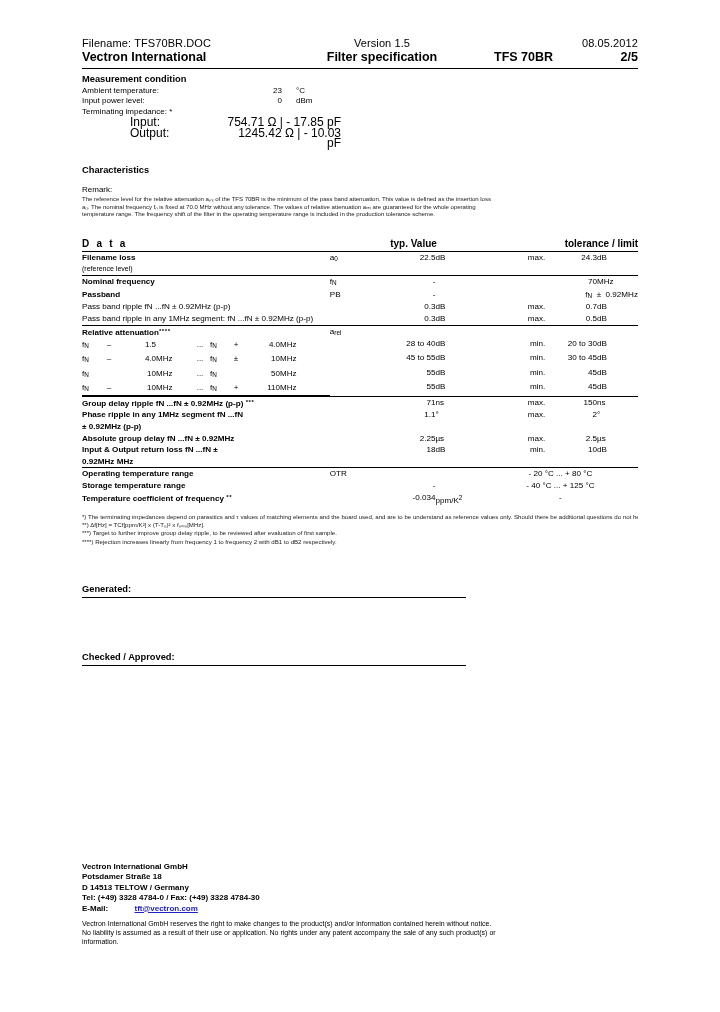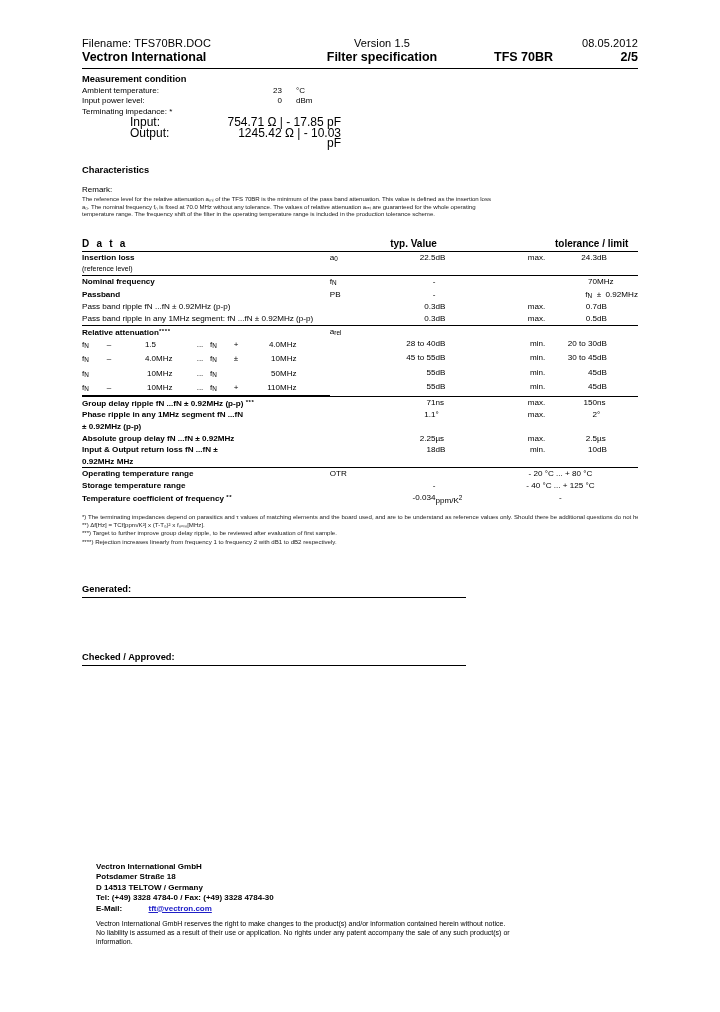--- a/index.html
+++ b/index.html
@@ -49,21 +49,21 @@
   .col-sym{width:56px;}
   .col-tval{width:42px;}
   .col-tunit{width:44px;}
   .col-qual{width:58px;}
   .col-lval{width:48px;}
   .col-lunit{width:38px;}
 
   .th-row td{font-weight:bold;font-size:10px;line-height:15px;padding-bottom:5px;}
   .th-data{letter-spacing:2.2px;}
   .th-typ{text-align:left;font-size:9.2px;}
-  .th-tol{text-align:center;font-size:9.2px;}
+  .th-tol{text-align:right;font-size:9.2px;}
 
   .bline td{border-bottom:1.2px solid #000;}
 
   .r td{font-size:8.1px;line-height:11.6px;padding-top:3px;padding-bottom:3px;}
   .r .desc{font-weight:bold;}
   .r .desc.plain{font-weight:normal;}
   .num{text-align:right;padding-right:3px;}
   .unit{text-align:left;padding-left:3px;}
   .qual{text-align:right;padding-left:8px;}
   .sym{font-size:8.1px;}
@@ -91,21 +91,21 @@
   .fn{margin-top:7px;font-size:6.1px;line-height:8.2px;color:#1b1b1b;}
   .fn div{white-space:nowrap;overflow:hidden;}
 
   
   .sig{margin-top:36px;}
   .sig .sig-lbl{font-weight:bold;font-size:9.3px;line-height:14px;}
   .sig .sig-rule{border-bottom:1.4px solid #000;width:384px;margin-top:1px;}
   .sig2{margin-top:52px;}
 
   
-  .footer{position:absolute;left:96px;top:862px;width:556px;}
+  .footer{position:absolute;left:82px;top:862px;width:556px;}
   .faddr{font-size:8px;line-height:10.4px;font-weight:bold;}
   .faddr .mail a{color:#2020c8;text-decoration:underline;margin-left:24px;}
   .fdisc{margin-top:5px;font-size:7px;line-height:9.2px;}
 </style>
 </head>
 <body>
 
 <div class="page">
 
   <div class="sheet">
@@ -176,21 +176,21 @@
           <tr class="th-row bline">
         <td class="th-data">D a t a</td>
         <td></td>
         <td class="th-typ" colspan="2">typ. Value</td>
         <td></td>
         <td class="th-tol" colspan="2">tolerance / limit</td>
       </tr>
 
       <tr class="r bline">
         <td class="desc">
-          <span>Insertion loss</span><br>
+          <span>Filename loss</span><br>
           <span class="note-small">(reference level)</span>
         </td>
         <td class="sym">a<span class="sub">0</span></td>
         <td class="num">22.5</td>
         <td class="unit">dB</td>
         <td class="qual">max.</td>
         <td class="num">24.3</td>
         <td class="unit">dB</td>
       </tr>
 

